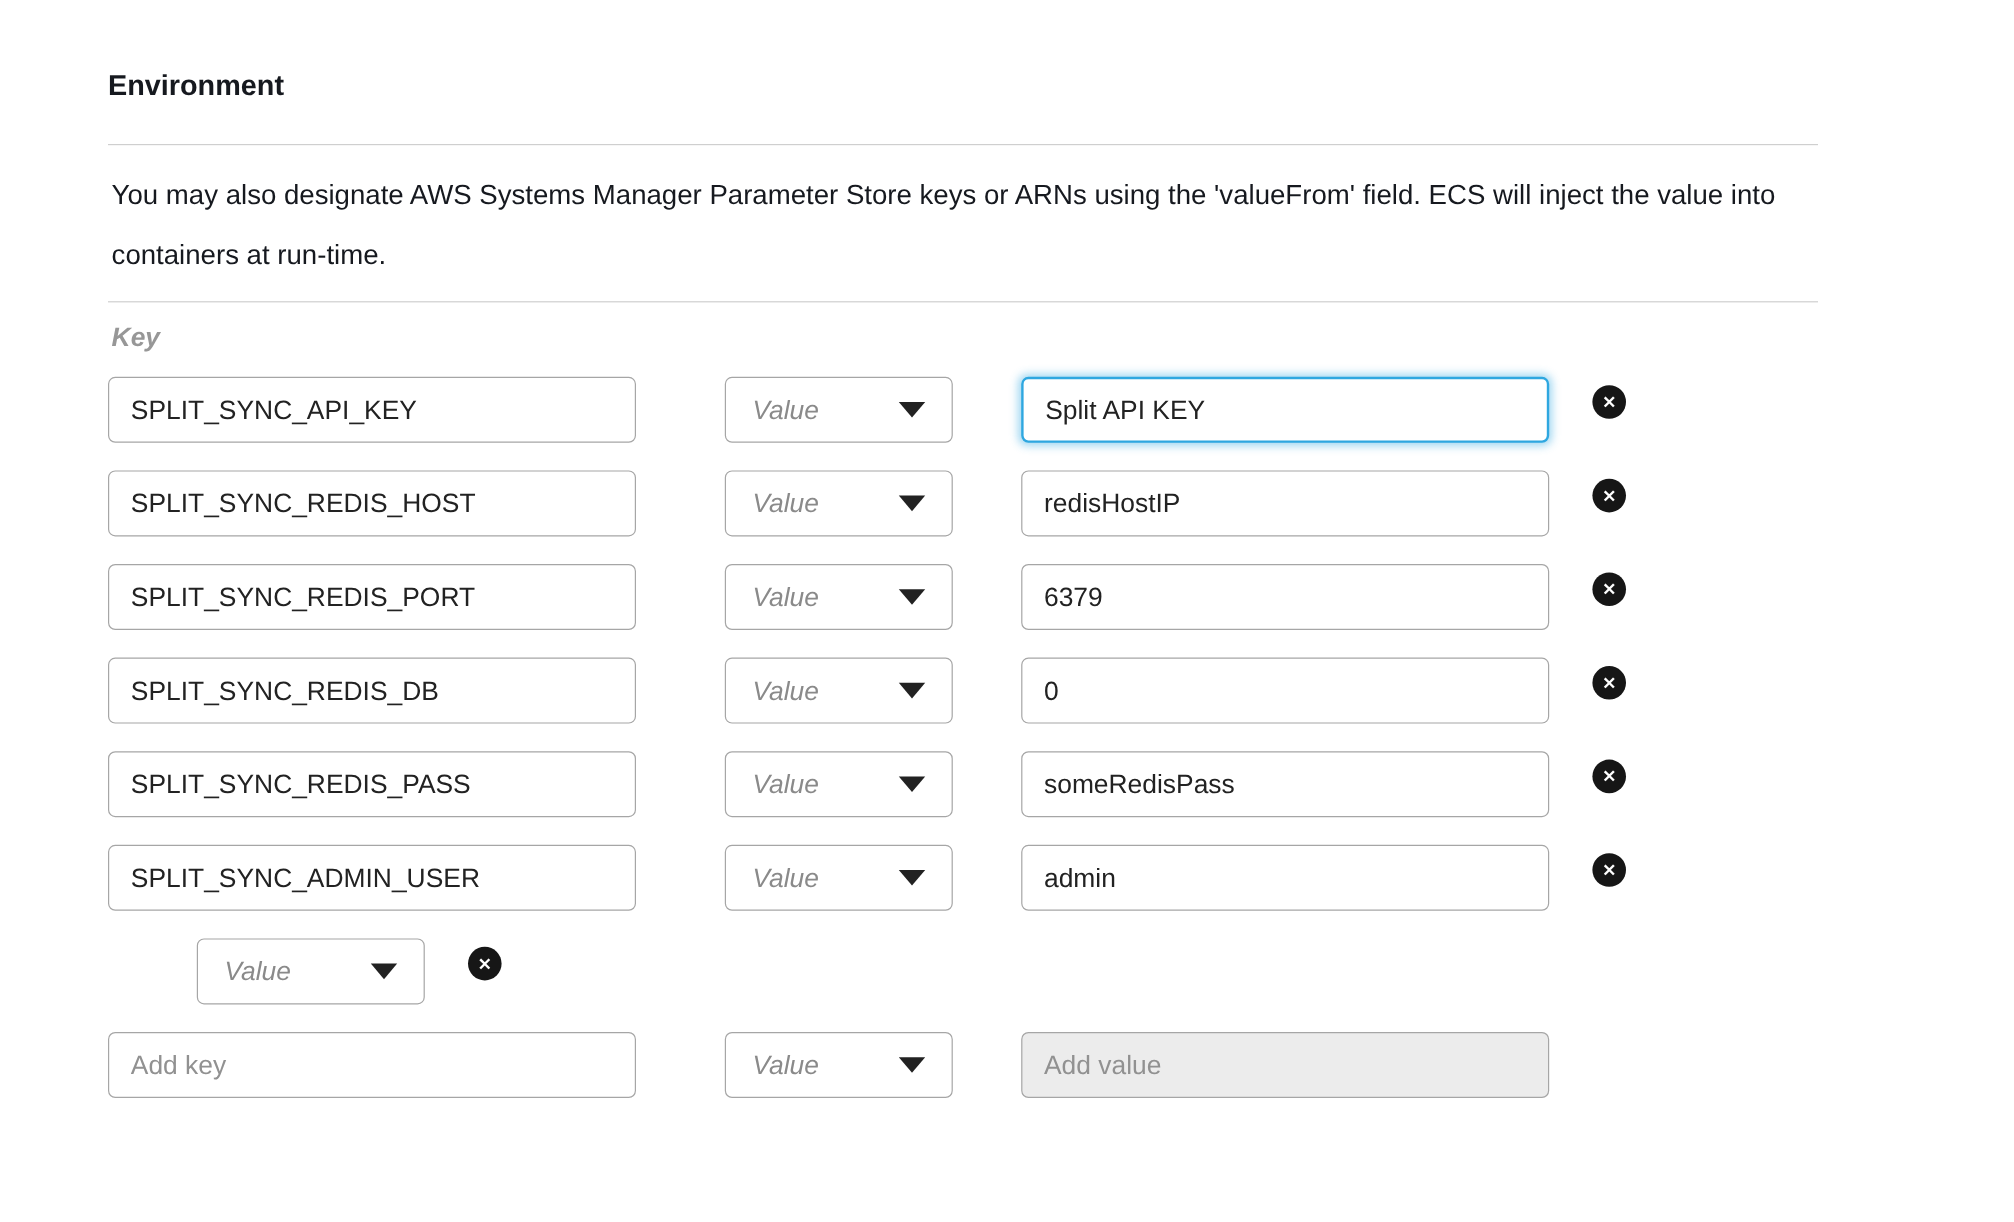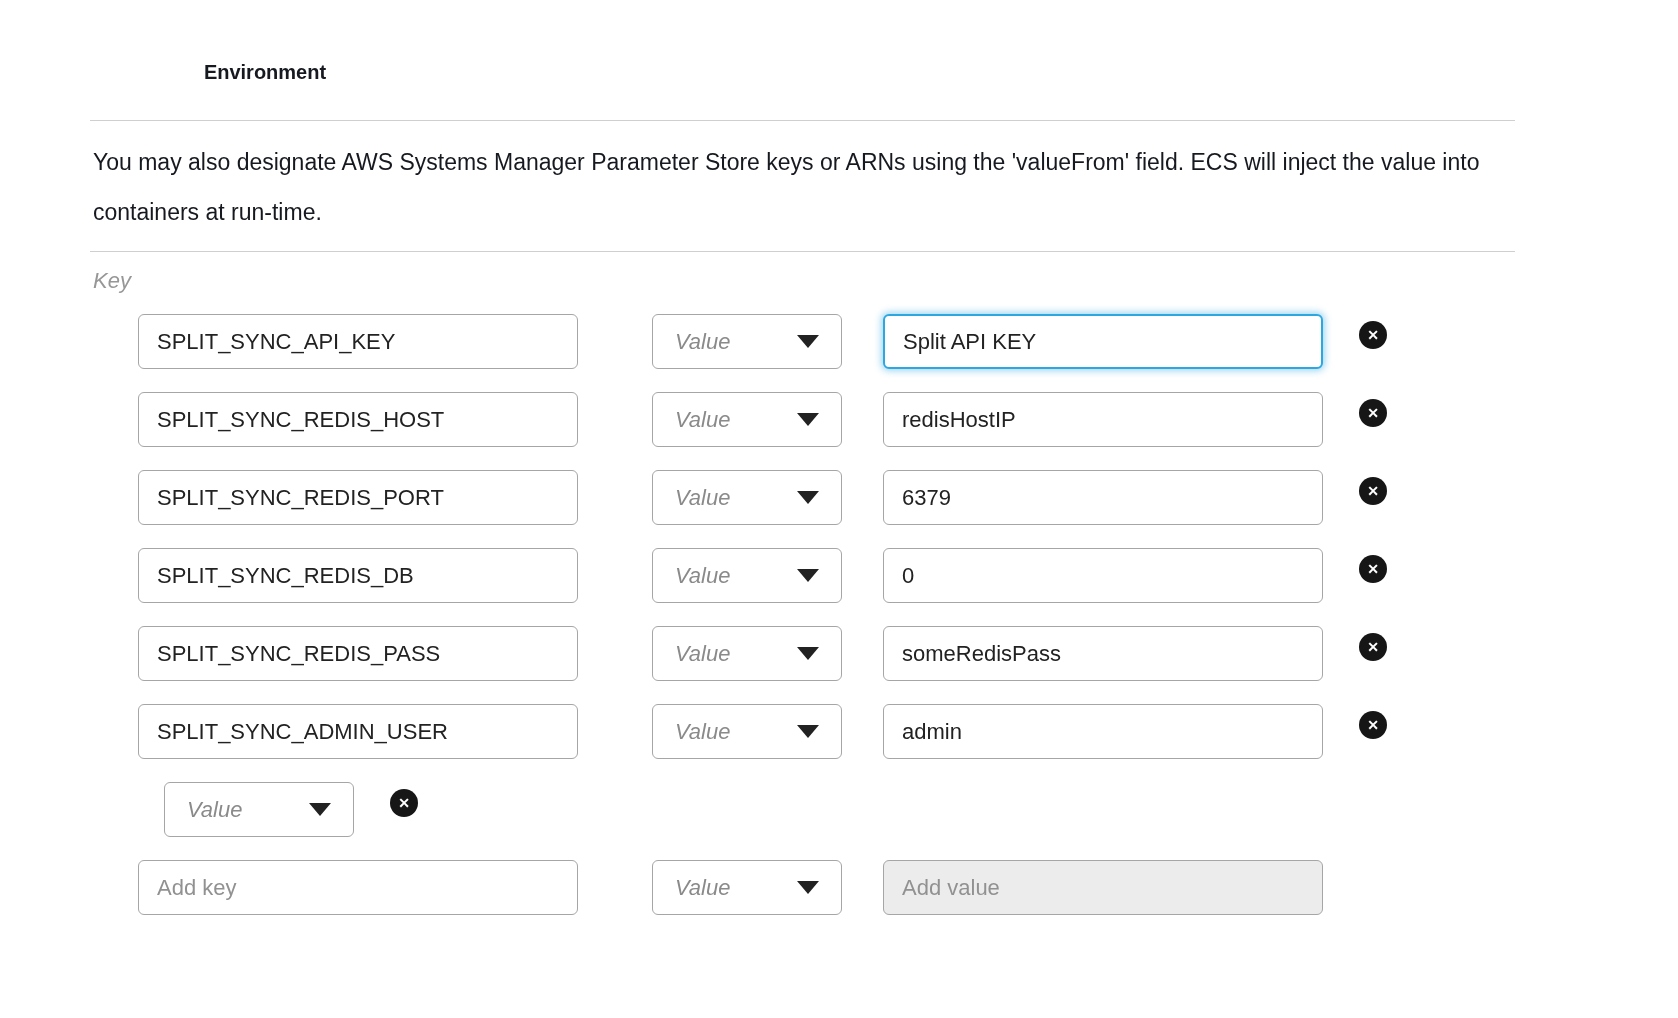--- a/index.html
+++ b/index.html
@@ -2,52 +2,51 @@
 <html><head>
 <meta charset="utf-8">
 <style>
   *{box-sizing:border-box;margin:0;padding:0}
   html,body{background:#ffffff}
   body{
     width:1678px;height:1018px;overflow:hidden;
     font-family:"Liberation Sans",sans-serif;color:#16191f;
   }
   .section-label{
-    margin:52px 0 0 90px;width:350px;text-align:center;
-    font-weight:700;font-size:20px;line-height:40px;color:#16191f;
+    margin:52px 0 0 90px;width:350px;
+    font-weight:700;font-size:24px;line-height:40px;color:#16191f;
   }
   .divider{border:none;border-top:1px solid #cfcfcf;margin-left:90px;margin-right:163px}
   .divider.top{margin-top:28px}
   .divider.mid{margin-top:14px}
   .help{
     margin:16px 160px 0 93px;font-size:23px;line-height:50px;color:#16191f;
   }
   .key-header{
-    margin:16px 0 20px 93px;font-size:22px;font-style:italic;color:#979797;
+    margin:16px 0 20px 93px;font-size:22px;font-style:italic;color:#979797;font-weight:bold;
   }
   .env-row{display:flex;align-items:center;margin:0 0 23px 90px}
   .text-input{
     height:55px;border:1px solid #a6a6a6;border-radius:6px;
     font-size:22px;padding:0 18px;color:#222;background:#fff;
     font-family:"Liberation Sans",sans-serif;
-    margin-left:48px;
   }
   .key-input{width:440px}
   .type-select{
     width:190px;height:55px;border:1px solid #a6a6a6;border-radius:6px;
     margin-left:74px;display:flex;align-items:center;justify-content:space-between;
     padding:0 22px;cursor:pointer;background:#fff;
   }
   .type-label{font-size:22px;font-style:italic;color:#8a8a8a}
   .caret{
     width:0;height:0;flex:none;
     border-left:11px solid transparent;border-right:11px solid transparent;
     border-top:13px solid #222;
   }
-  .value-input{width:440px;margin-left:41px}
+  .value-input{width:440px;margin-left:57px}
   .focused{
     border:2px solid #2ea7e0;
     box-shadow:0 0 7px 2px rgba(46,167,224,.45);
   }
   .remove-btn{
     width:28px;height:28px;border-radius:50%;background:#161616;border:none;
     margin-left:36px;display:flex;align-items:center;justify-content:center;
     cursor:pointer;transform:translateY(-7px);flex:none;
   }
   .remove-btn span{color:#fff;font-size:14px;font-weight:700;line-height:1}

